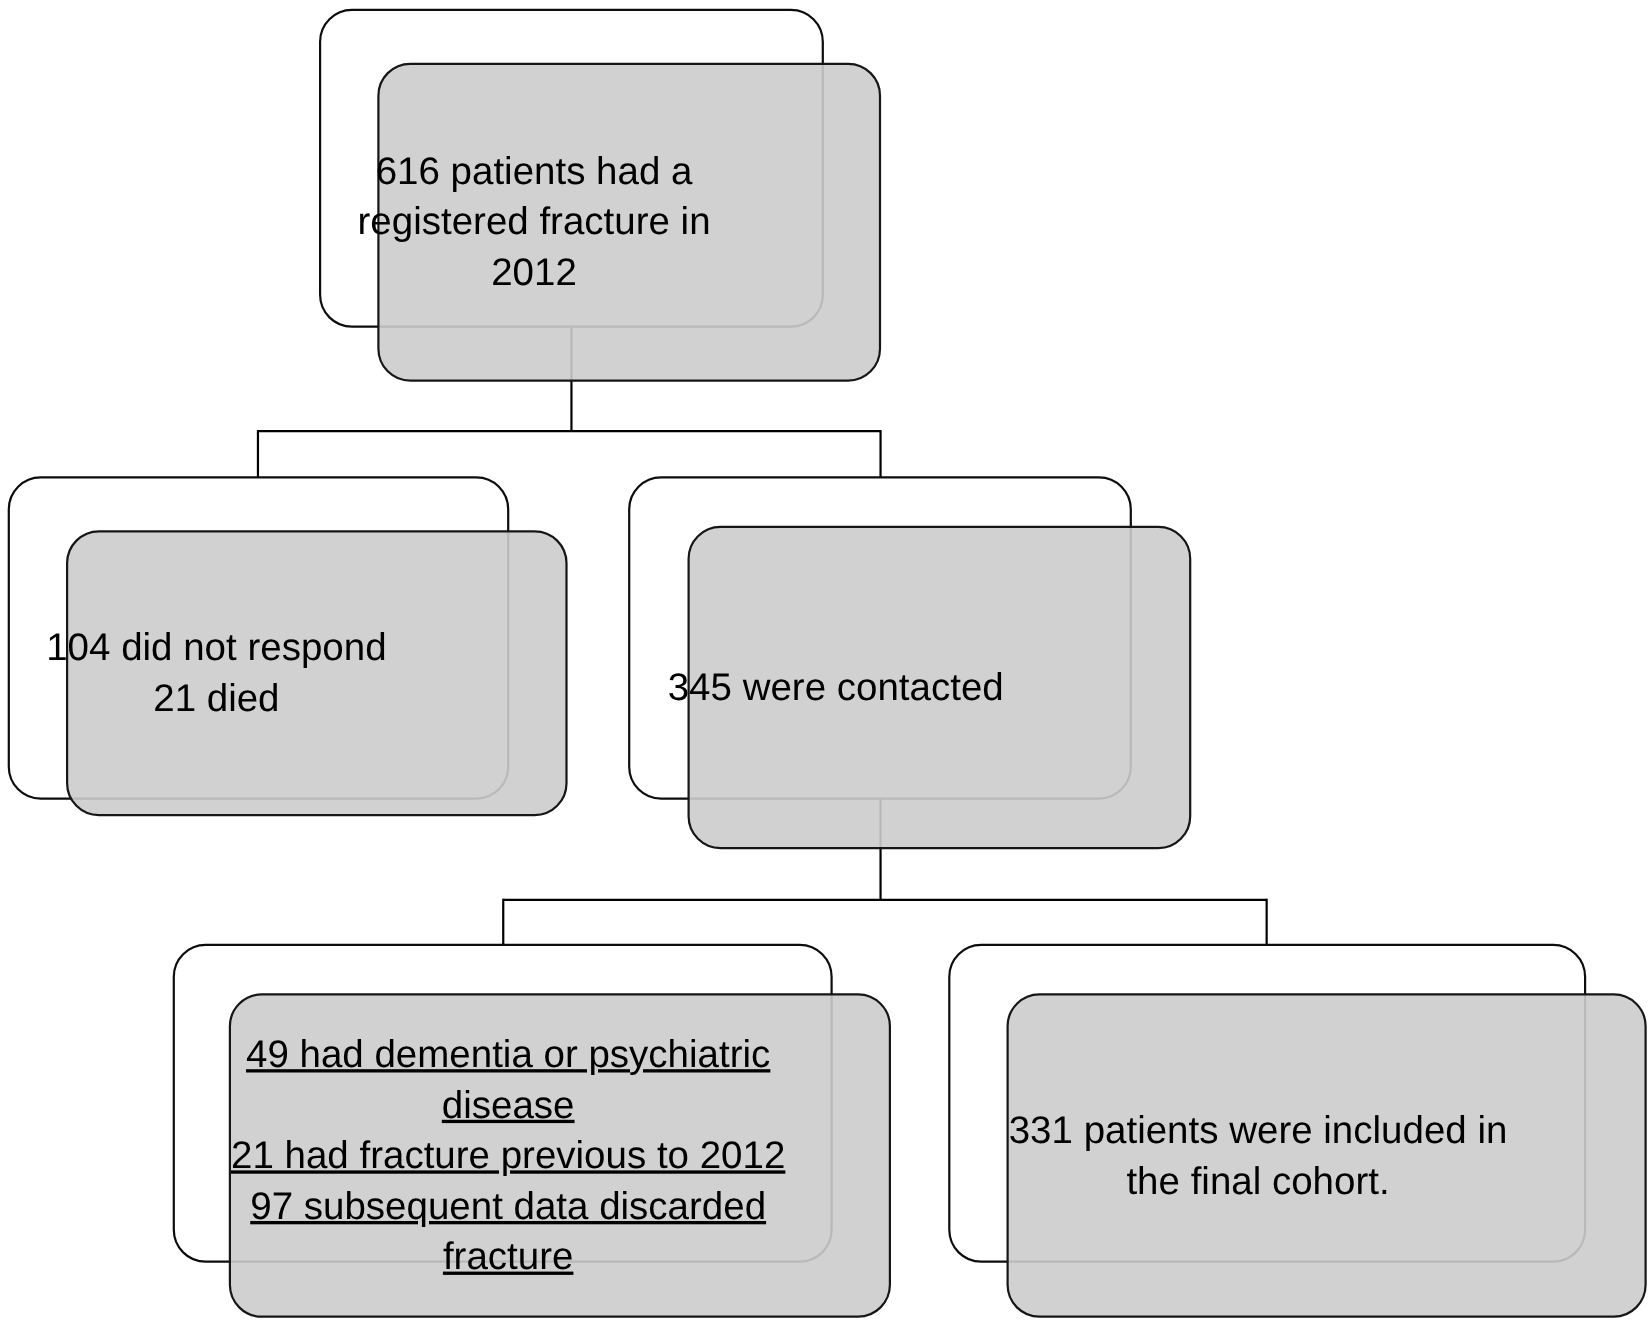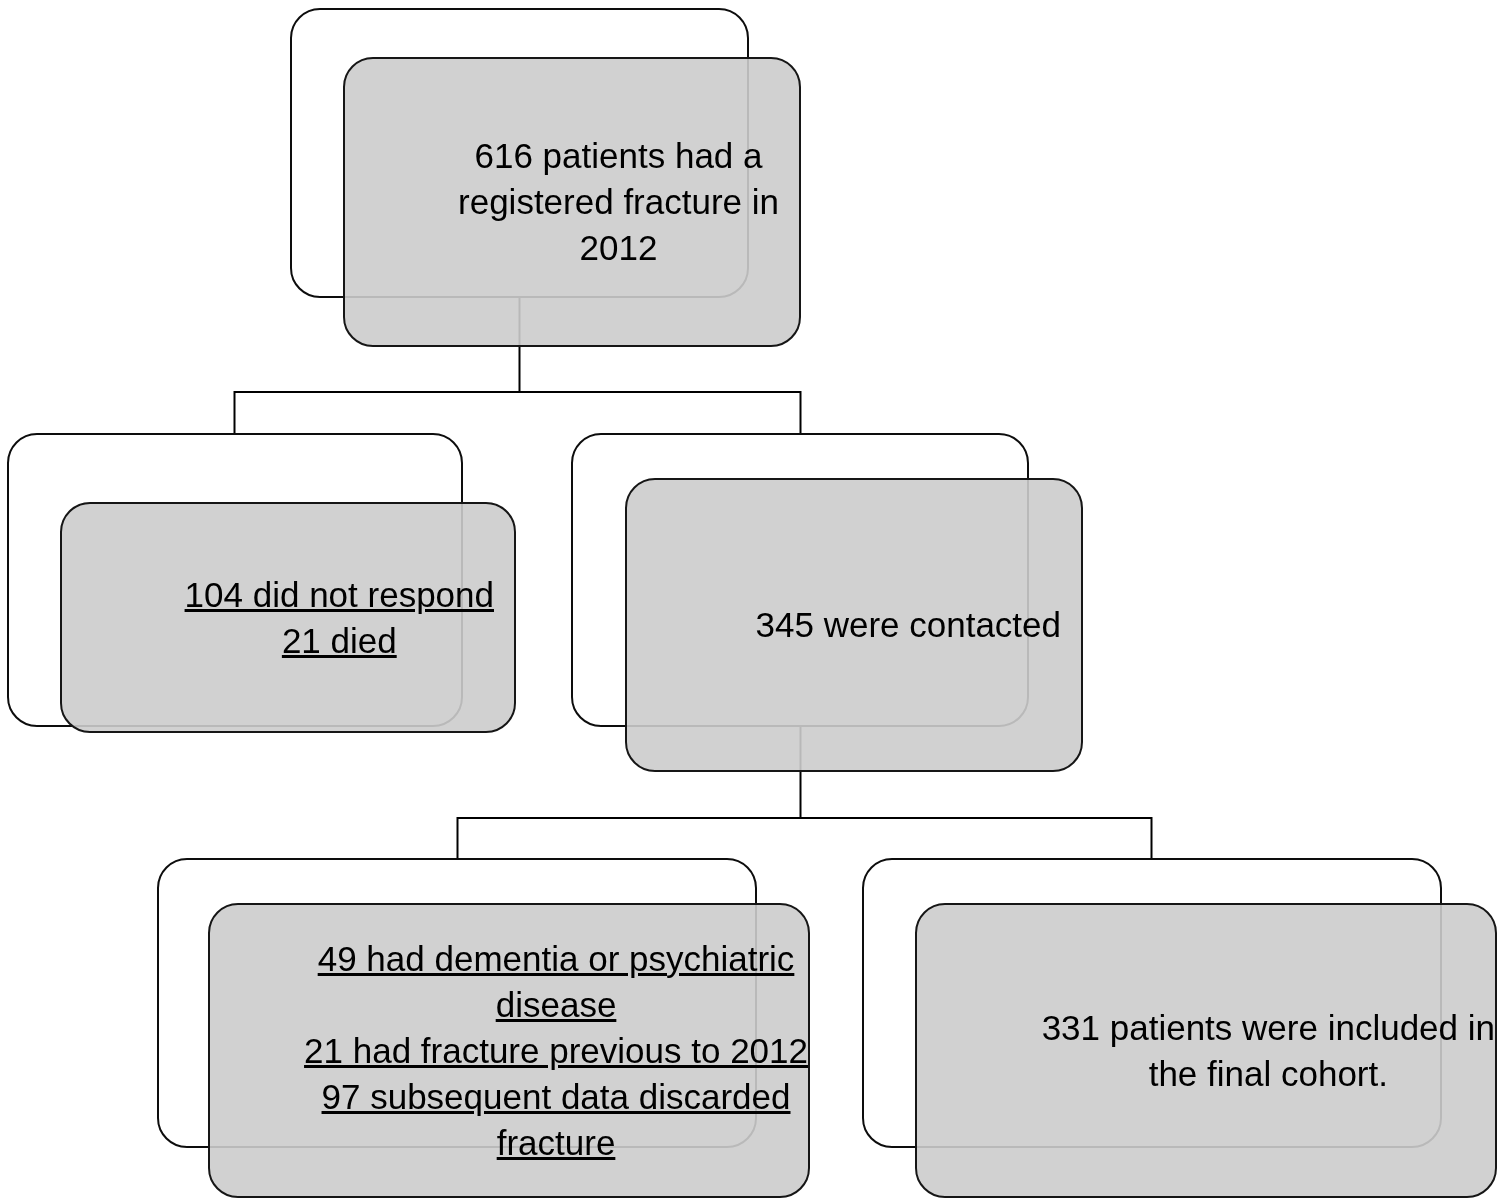--- a/index.html
+++ b/index.html
@@ -35,38 +35,38 @@
   }
   .front{
     position:absolute;
     box-sizing:border-box;
     background:var(--card-fill);
     border:2px solid var(--card-border);
     border-radius:30px;
     z-index:2;
     display:flex;
     align-items:center;
-    justify-content:flex-end;
+    justify-content:flex-start;
   }
   .node-text{
     white-space:pre-line;
     text-align:center;
     font-size:35px;
     line-height:46px;
     color:var(--text);
     font-weight:400;
   }
   .shift .node-text{ transform:translateX(-20px); }
 
   
   .n1-back { left:290px; top:8px;   width:459px; height:290px; }
   .n1-front{ left:343px; top:57px;  width:458px; height:290px; }
   
   .n2-back { left:7px;   top:433px; width:456px; height:294px; }
-  .n2-front{ left:60px;  top:502px; width:456px; height:231px;text-decoration:underline; }
+  .n2-front{ left:60px;  top:482px; width:456px; height:260px; }
   
   .n3-back { left:571px; top:433px; width:458px; height:294px; }
   .n3-front{ left:625px; top:478px; width:458px; height:294px; }
   
   .n4-back { left:157px; top:858px; width:600px; height:290px; }
   .n4-front{ left:208px; top:903px; width:602px; height:295px;text-decoration:underline; }
   
   .n5-back { left:862px; top:858px; width:580px; height:290px; }
   .n5-front{ left:915px; top:903px; width:582px; height:295px; }
 </style>

